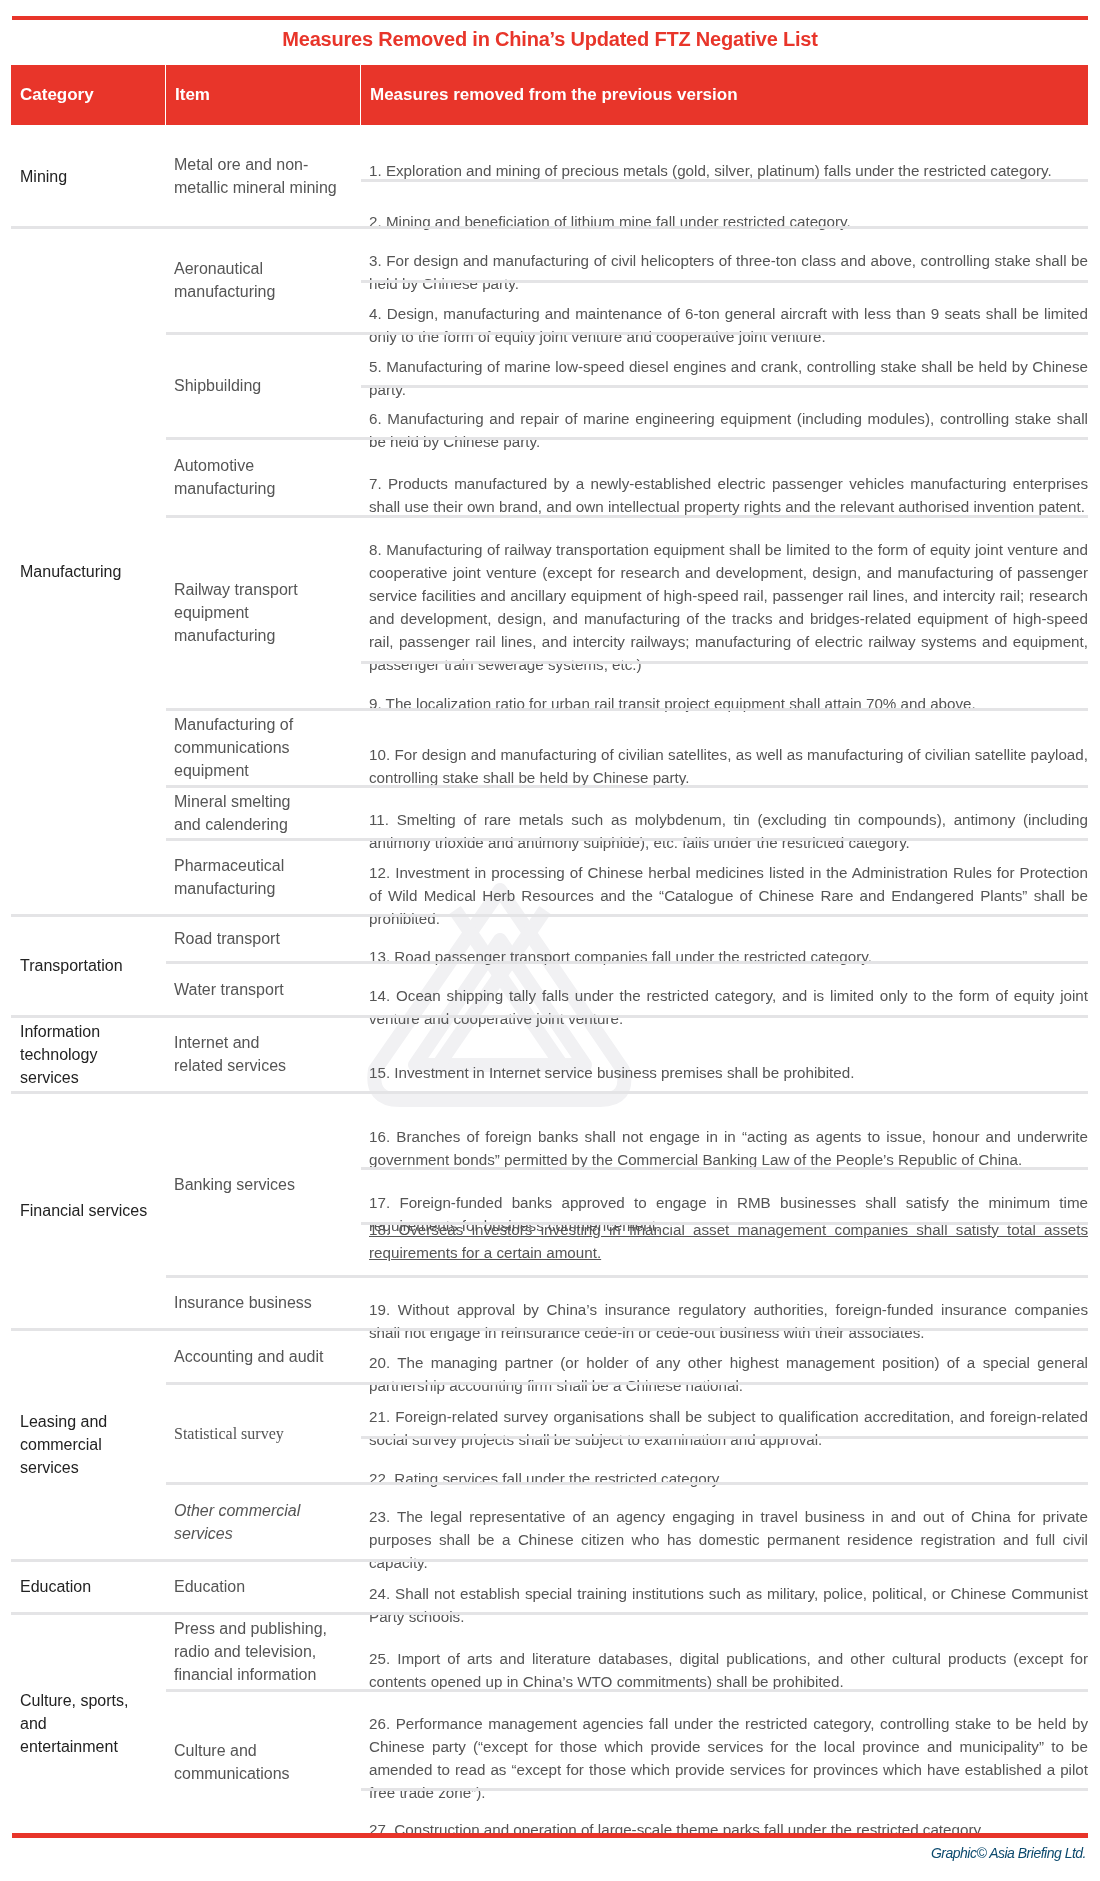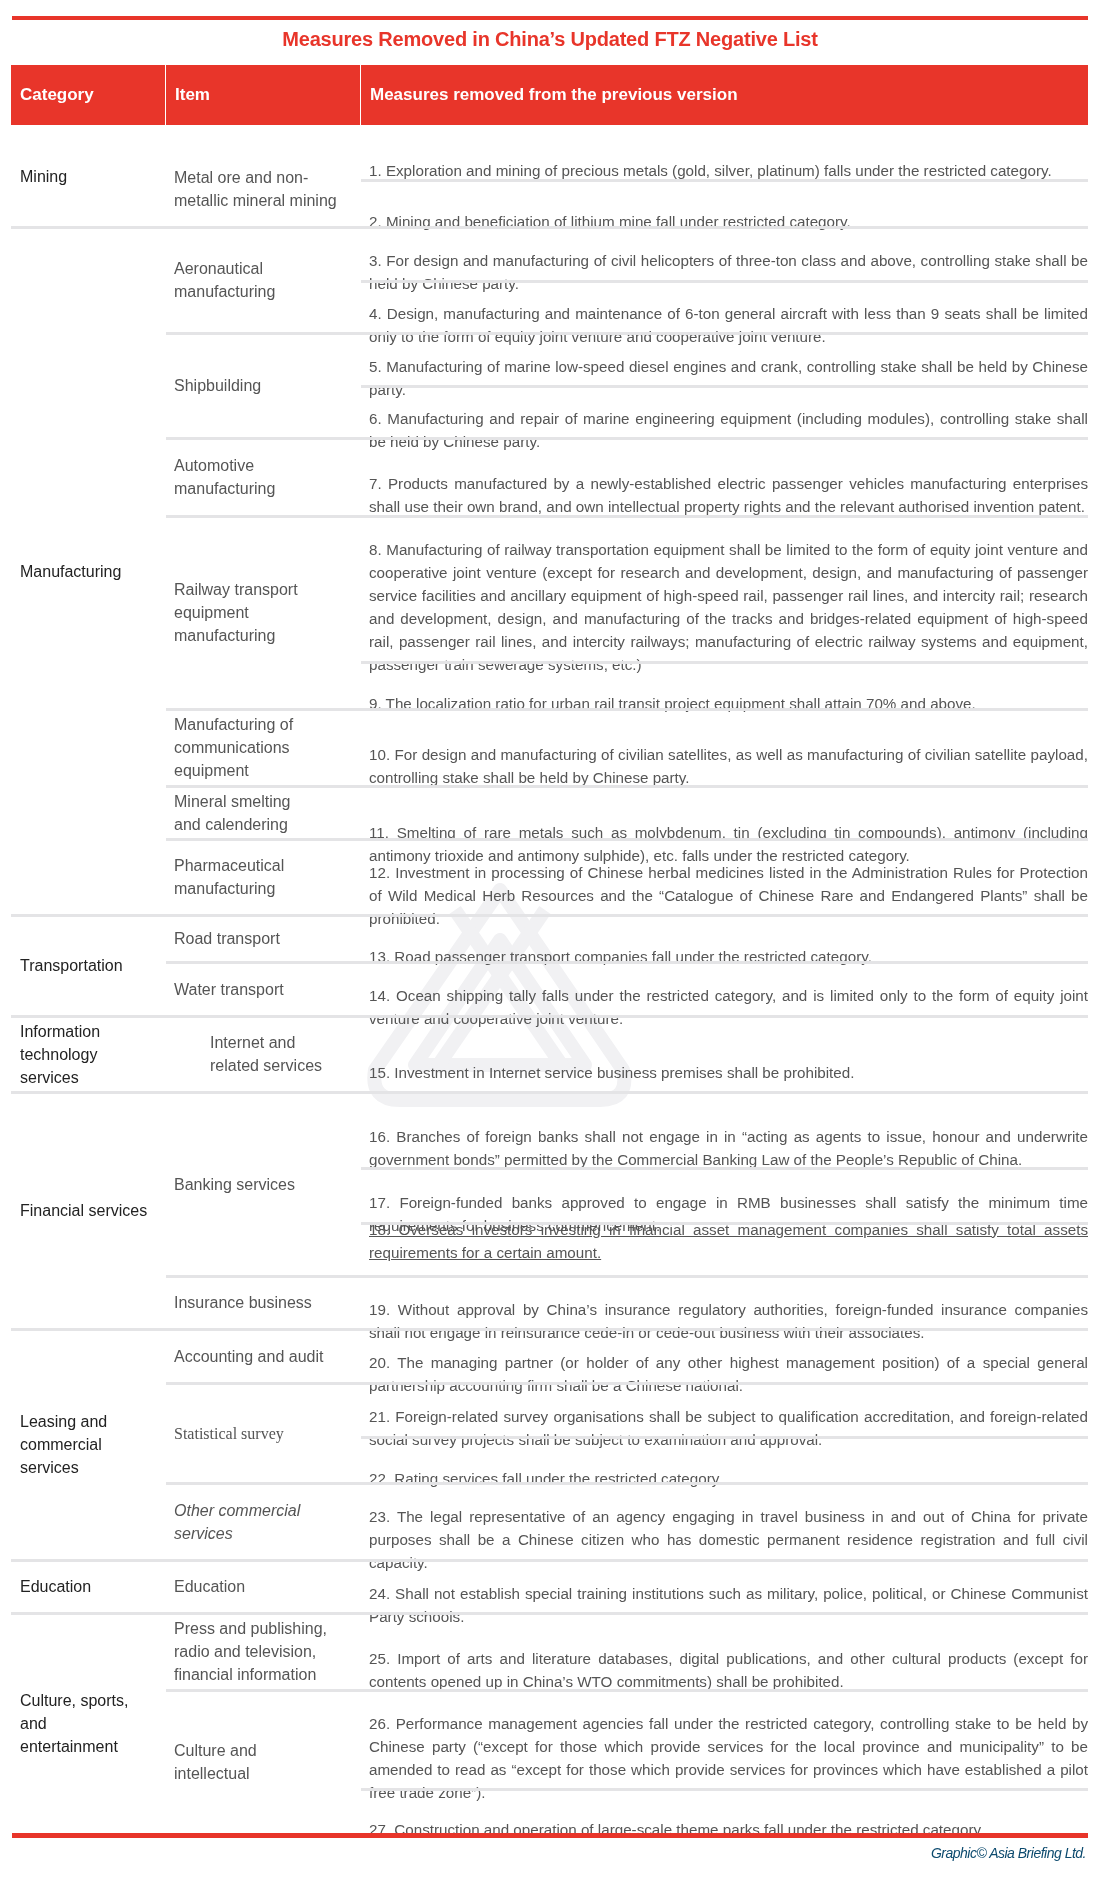--- a/index.html
+++ b/index.html
@@ -66,21 +66,21 @@
 <div class="cell cat" style="top:1329px;height:231px;">
     <span style="width:100px;">Leasing and commercial services</span>
   </div>
 <div class="cell cat" style="top:1560px;height:53px;">
     <span>Education</span>
   </div>
 <div class="cell cat" style="top:1613px;height:221px;">
     <span style="width:110px;">Culture, sports, and entertainment</span>
   </div>
 
-<div class="cell item" style="top:138px;height:102px;">
+<div class="cell item" style="top:125px;height:102px;">
     <span>Metal ore and non-metallic mineral mining</span>
   </div>
 <div class="cell item" style="top:227px;height:106px;">
     <span style="width:120px;">Aeronautical manufacturing</span>
   </div>
 <div class="cell item" style="top:333px;height:105px;">
     <span>Shipbuilding</span>
   </div>
 <div class="cell item" style="top:438px;height:78px;">
     <span style="width:120px;">Automotive manufacturing</span>
@@ -97,21 +97,21 @@
 <div class="cell item" style="top:839px;height:76px;">
     <span style="width:125px;">Pharmaceutical manufacturing</span>
   </div>
 <div class="cell item" style="top:915px;height:47px;">
     <span>Road transport</span>
   </div>
 <div class="cell item" style="top:962px;height:54px;">
     <span>Water transport</span>
   </div>
 <div class="cell item" style="top:1016px;height:76px;">
-    <span style="width:125px;margin-left:36px;">Internet and related services</span>
+    <span style="width:125px;">Internet and related services</span>
   </div>
 <div class="cell item" style="top:1092px;height:184px;">
     <span>Banking services</span>
   </div>
 <div class="cell item" style="top:1276px;height:53px;">
     <span>Insurance business</span>
   </div>
 <div class="cell item" style="top:1329px;height:54px;">
     <span>Accounting and audit</span>
   </div>
@@ -121,21 +121,21 @@
 <div class="cell item" style="top:1483px;height:77px;">
     <span style="width:140px;font-style:italic;">Other commercial services</span>
   </div>
 <div class="cell item" style="top:1560px;height:53px;">
     <span>Education</span>
   </div>
 <div class="cell item" style="top:1613px;height:77px;">
     <span style="width:180px;">Press and publishing, radio and television, financial information</span>
   </div>
 <div class="cell item" style="top:1690px;height:144px;">
-    <span style="width:110px;">Culture and intellectual</span>
+    <span style="width:110px;">Culture and communications</span>
   </div>
 
 <div class="cell meas" style="top:125px;height:55px;">
     <span>1. Exploration and mining of precious metals (gold, silver, platinum) falls under the restricted category.</span>
   </div>
 <div class="cell meas" style="top:180px;height:47px;">
     <span>2. Mining and beneficiation of lithium mine fall under restricted category.</span>
   </div>
 <div class="cell meas" style="top:227px;height:54px;">
     <span>3. For design and manufacturing of civil helicopters of three-ton class and above, controlling stake shall be held by Chinese party.</span>
@@ -154,21 +154,21 @@
   </div>
 <div class="cell meas" style="top:516px;height:146px;">
     <span>8. Manufacturing of railway transportation equipment shall be limited to the form of equity joint venture and cooperative joint venture (except for research and development, design, and manufacturing of passenger service facilities and ancillary equipment of high-speed rail, passenger rail lines, and intercity rail; research and development, design, and manufacturing of the tracks and bridges-related equipment of high-speed rail, passenger rail lines, and intercity railways; manufacturing of electric railway systems and equipment, passenger train sewerage systems, etc.)</span>
   </div>
 <div class="cell meas" style="top:662px;height:47px;">
     <span>9. The localization ratio for urban rail transit project equipment shall attain 70% and above.</span>
   </div>
 <div class="cell meas" style="top:709px;height:77px;">
     <span>10. For design and manufacturing of civilian satellites, as well as manufacturing of civilian satellite payload, controlling stake shall be held by Chinese party.</span>
   </div>
-<div class="cell meas" style="top:814px;height:53px;align-items:flex-end;">
+<div class="cell meas" style="top:786px;height:53px;">
     <span>11. Smelting of rare metals such as molybdenum, tin (excluding tin compounds), antimony (including antimony trioxide and antimony sulphide), etc. falls under the restricted category.</span>
   </div>
 <div class="cell meas" style="top:839px;height:76px;">
     <span>12. Investment in processing of Chinese herbal medicines listed in the Administration Rules for Protection of Wild Medical Herb Resources and the “Catalogue of Chinese Rare and Endangered Plants” shall be prohibited.</span>
   </div>
 <div class="cell meas" style="top:915px;height:47px;">
     <span>13. Road passenger transport companies fall under the restricted category.</span>
   </div>
 <div class="cell meas" style="top:962px;height:54px;">
     <span>14. Ocean shipping tally falls under the restricted category, and is limited only to the form of equity joint venture and cooperative joint venture.</span>

